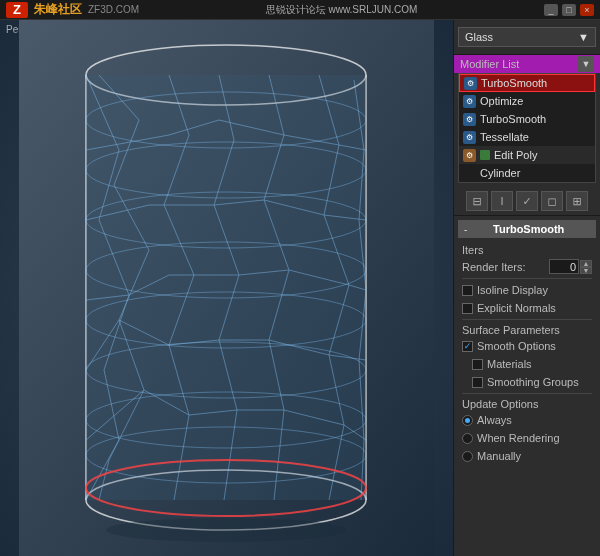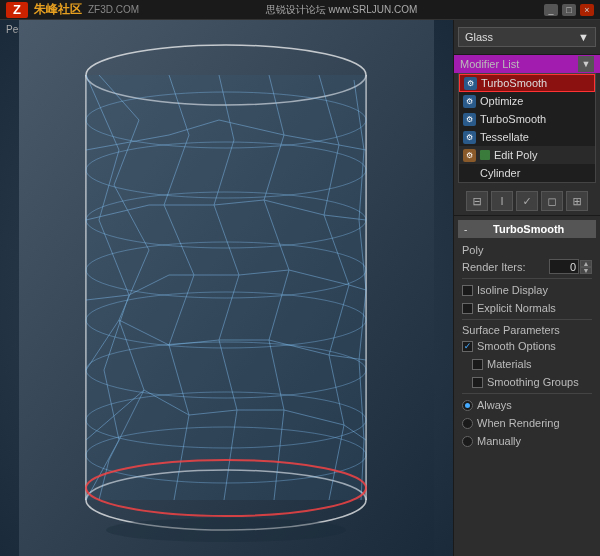--- a/index.html
+++ b/index.html
@@ -523,21 +523,21 @@
       <div class="tb-icon">⊞</div>
     </div>
 
     <div class="ts-header">
       <span class="ts-collapse">-</span>
       <span class="ts-title">TurboSmooth</span>
     </div>
 
     <div class="ts-body">
 
-      <div class="section-label">Poly</div>
+      <div class="section-label">Iters</div>
 
 
       <div class="param-row">
         <span class="param-label">Render Iters:</span>
         <div class="input-with-spin">
           <input class="num-field" type="text" value="0" style="">
           <div class="spin-btns">
             <div class="spin-btn">▲</div>
             <div class="spin-btn">▼</div>
           </div>
@@ -571,20 +571,21 @@
         <span class="cb-label">Materials</span>
       </div>
 
       <div class="checkbox-row" style="margin-left: 10px;">
         <div class="cb-box"></div>
         <span class="cb-label">Smoothing Groups</span>
       </div>
 
       <div class="divider-line"></div>
 
+      <div class="section-label">Update Options</div>
 
       <div class="radio-row">
         <div class="rb-circle selected"></div>
         <span class="rb-label">Always</span>
       </div>
 
       <div class="radio-row">
         <div class="rb-circle"></div>
         <span class="rb-label">When Rendering</span>
       </div>

